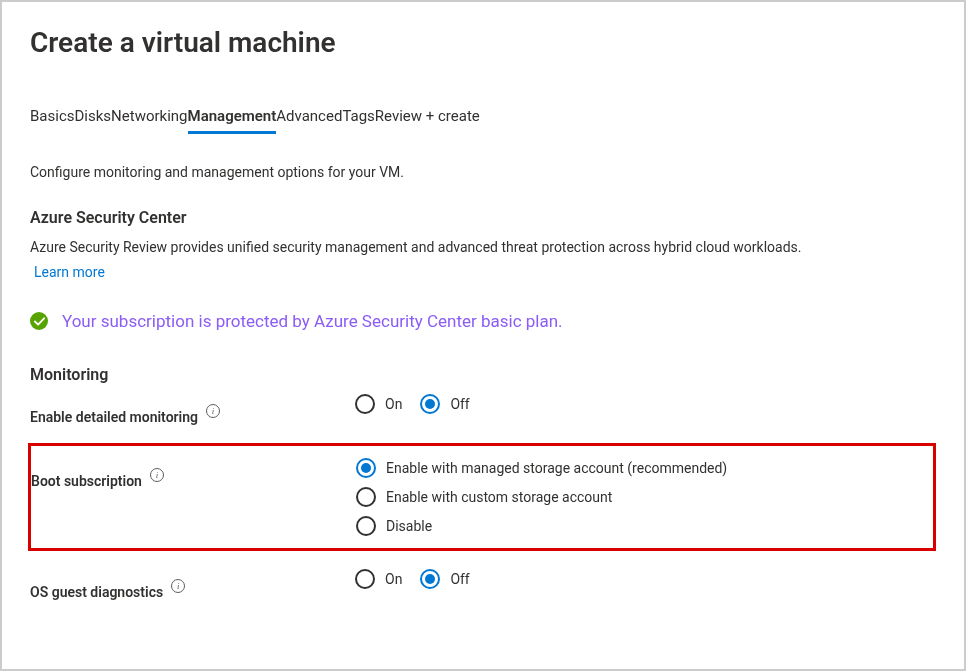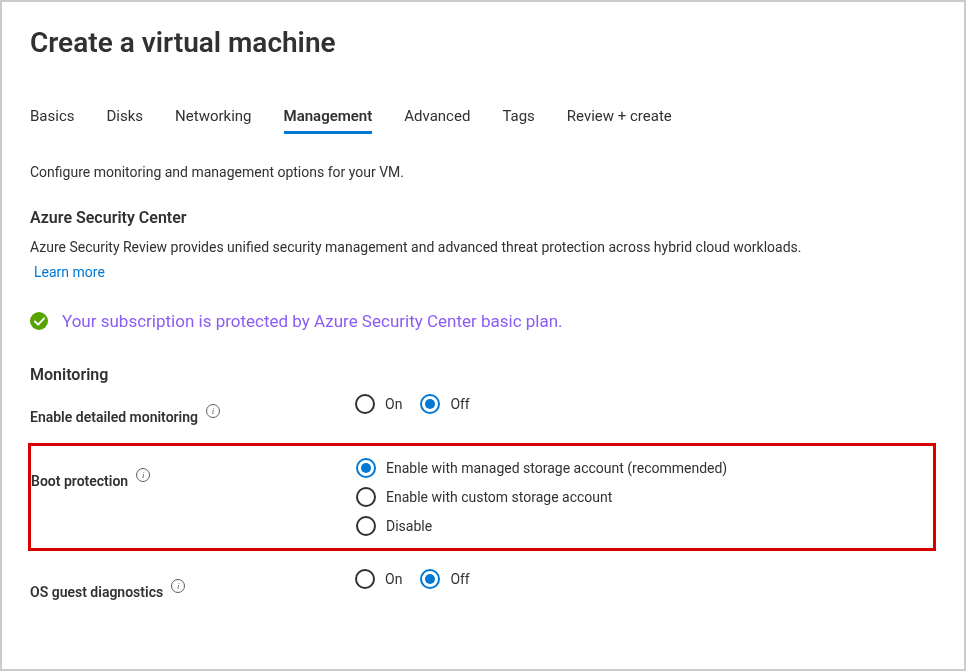--- a/index.html
+++ b/index.html
@@ -21,21 +21,20 @@
       padding: 24px 28px;
     }
     .page-title {
       font-size: 28px;
       font-weight: 600;
       color: #323130;
       margin-bottom: 48px;
     }
     .tabs {
       display: flex;
-      gap: 32px;
       margin-bottom: 30px;
     }
     .tab {
       font-size: 15px;
       color: #323130;
       padding-bottom: 6px;
       cursor: pointer;
       border-bottom: 3px solid transparent;
     }
     .tab.active {
@@ -225,21 +224,21 @@
             <span class="radio-dot"></span>
           </span>
         <span class="radio-label">Off</span>
       </div>
     </div>
   </div>
 
   <div class="highlight-box">
     <div class="form-row">
       <div class="form-label-wrap">
-        <span class="form-label">Boot protection</span>
+        <span class="form-label">Boot subscription</span>
         <span class="info-icon">i</span>
       </div>
       <div class="radio-group vertical">
         <div class="radio-option">
           <span class="radio-circle selected">
               <span class="radio-dot"></span>
             </span>
           <span class="radio-label">Enable with managed storage account (recommended)</span>
         </div>
         <div class="radio-option">

